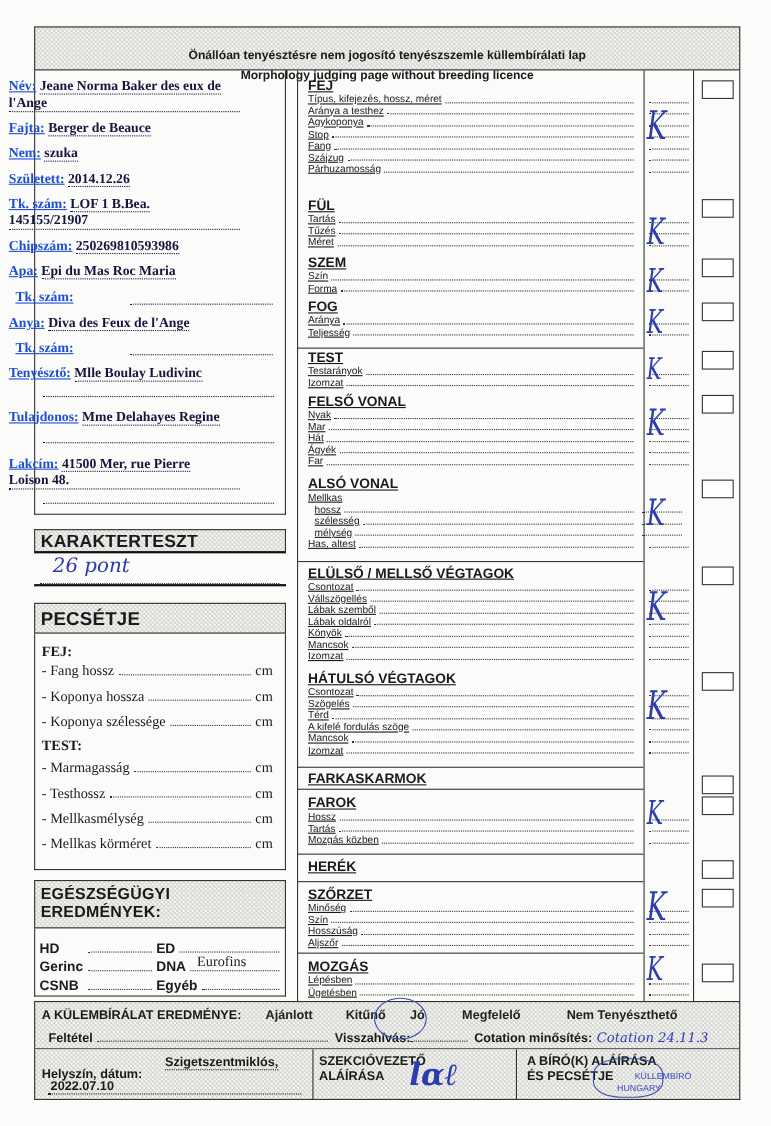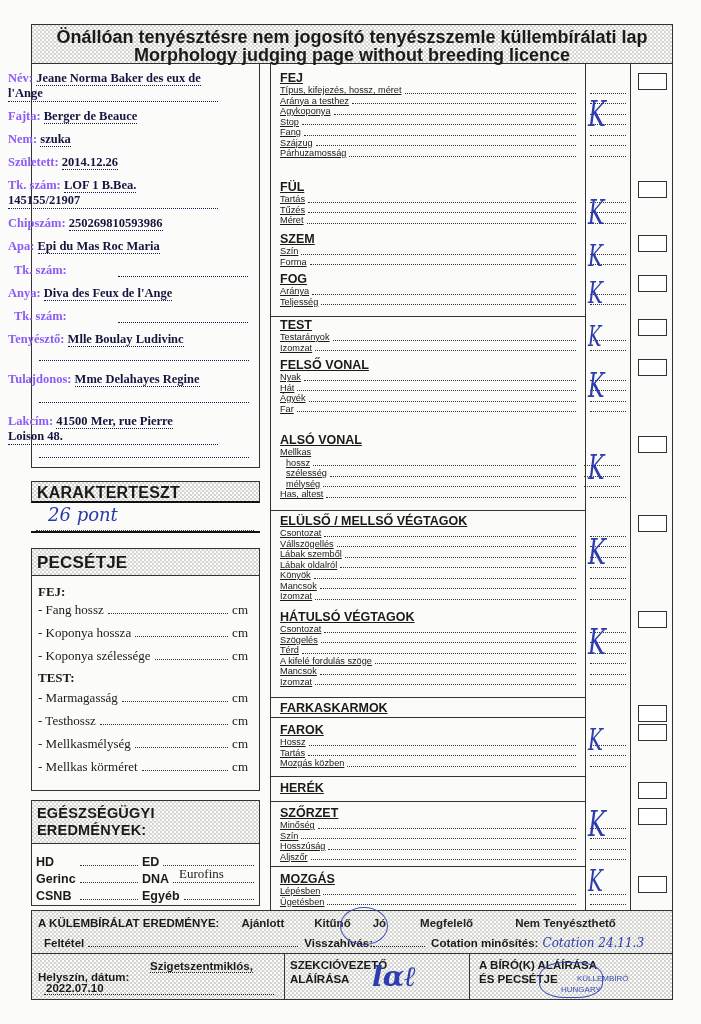--- a/index.html
+++ b/index.html
@@ -11,28 +11,28 @@
     background-color:#d4d4d0;
     background-image:
       radial-gradient(circle at 1px 1px, #f4f4f2 0.9px, transparent 1.3px),
       radial-gradient(circle at 3px 3px, #ffffff 0.8px, transparent 1.2px);
     background-size:4px 4px, 4px 4px;
   }
   .abs { position:absolute; }
   
   #title {
     left:31px; top:24px; width:642px; height:40px; border:1px solid #333;
-    text-align:center; font-weight:bold; font-size:18px; line-height:18px; padding-top:3px; box-sizing:border-box;
+    text-align:center; font-weight:bold; font-size:11px; line-height:18px; padding-top:17px; box-sizing:border-box;
   }
   
   #info { left:31px; top:64px; width:229px; height:404px; border:1px solid #333; border-top:none; box-sizing:border-box; }
   .info-row {
     position:absolute; left:8px; width:210px; font-family:"Liberation Serif", serif; font-weight:bold; font-size:12.5px; line-height:15px;
   }
-  .info-row .lab { color:#8b5cf6; }
+  .info-row .lab { color:#1d4ed8;text-decoration:underline; }
   .info-row .val { border-bottom:1.5px dotted #1a1a4a; color:#151540; }
   .dotline { position:absolute; left:8px; width:210px; border-bottom:1.5px dotted #1a1a4a; }
   .indent { padding-left:6px; }
   
   .sec-head {
     position:absolute; left:31px; width:229px; font-weight:bold; font-size:16px; box-sizing:border-box; padding-left:5px;
     border:1px solid #333; letter-spacing:0.2px;
   }
   #kt-head { top:481px; height:22px; line-height:22px; border-bottom:2px solid #111; }
   #kt-body { left:31px; top:503px; width:229px; height:30px; border-bottom:2px solid #111; box-sizing:border-box; }
@@ -344,20 +344,25 @@
 <div class="score-box" style="top: 319px;"></div>
 <div class="check" style="top: 326px; font-size: 18px;">K</div>
 <div class="grp" style="top: 358px;">
     <div class="grp-title">FELSŐ VONAL</div>
     <div class="item">
       <span>Nyak</span>
       <span class="dots"></span>
       <span class="rdots"></span>
     </div>
     <div class="item">
+      <span>Mar</span>
+      <span class="dots"></span>
+      <span class="rdots"></span>
+    </div>
+    <div class="item">
       <span>Hát</span>
       <span class="dots"></span>
       <span class="rdots"></span>
     </div>
     <div class="item">
       <span>Ágyék</span>
       <span class="dots"></span>
       <span class="rdots"></span>
     </div>
     <div class="item">

